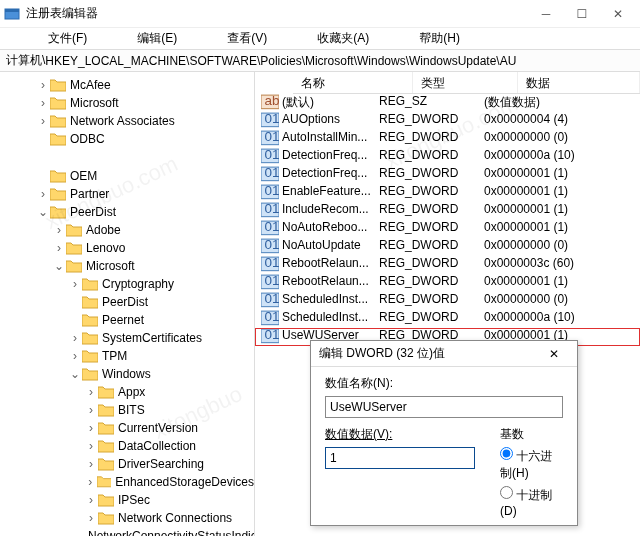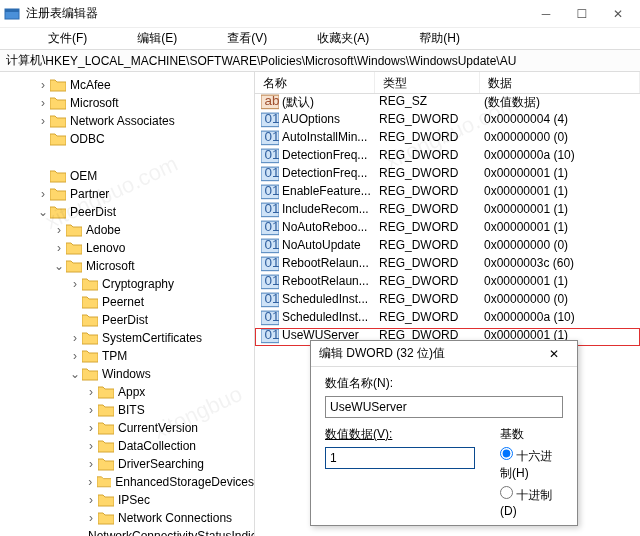--- a/index.html
+++ b/index.html
@@ -10,21 +10,21 @@
 .titlebar .winbtn{width:36px;height:28px;display:flex;align-items:center;justify-content:center;color:#555;}
 .menubar{height:22px;padding:0 6px;display:flex;align-items:center;gap:2px;border-bottom:1px solid #ddd;}
 .menubar span{padding:2px 6px;cursor:default;margin-left:36px;}
 .pathbar{height:22px;padding:2px 6px;border-bottom:1px solid #ddd;font-size:11px;display:flex;align-items:center;background:#fcfcfc;}
 .content{display:flex;height:calc(536px - 72px);}
 .tree{width:255px;border-right:1px solid #ddd;overflow:hidden;padding:4px 0;}
 .tree .node{display:flex;align-items:center;height:18px;padding-left:4px;white-space:nowrap;}
 .tree .node .exp{width:14px;color:#666;text-align:center;display:inline-block;}
 .tree .node .folder{width:16px;height:14px;margin:0 4px 0 0;}
 .listpane{flex:1;position:relative;}
-.listhdr{display:flex;height:22px;border-bottom:1px solid #ddd;background:#fff;}
+.listhdr{display:flex;height:22px;border-bottom:1px solid #ddd;background:#fff;margin-left:38px;}
 .listhdr div{padding:3px 8px;border-right:1px solid #eee;font-size:12px;}
 .col-name{width:120px;}
 .col-type{width:105px;}
 .col-data{flex:1;}
 .rows{}
 .row{display:flex;height:18px;}
 .row .ricon{width:18px;height:14px;margin:0 3px 0 6px;}
 .row .rname{width:97px;overflow:hidden;text-overflow:ellipsis;white-space:nowrap;padding-right:0;}
 .row .rtype{width:105px;}
 .row .rdata{flex:1;}
@@ -147,28 +147,28 @@
         <span class="folder"><svg viewBox="0 0 16 14">
             <path d="M0 2h5l2 2h9v9H0z" fill="#ffd76b" stroke="#d6a634"></path>
           </svg></span>
         <span>Cryptography</span>
       </div>
       <div class="node" style="padding-left: 68px;">
         <span class="exp"> </span>
         <span class="folder"><svg viewBox="0 0 16 14">
             <path d="M0 2h5l2 2h9v9H0z" fill="#ffd76b" stroke="#d6a634"></path>
           </svg></span>
+        <span>PeerDist</span>
+      </div>
+      <div class="node" style="padding-left: 68px;">
+        <span class="exp"> </span>
+        <span class="folder"><svg viewBox="0 0 16 14">
+            <path d="M0 2h5l2 2h9v9H0z" fill="#ffd76b" stroke="#d6a634"></path>
+          </svg></span>
         <span>Peernet</span>
-      </div>
-      <div class="node" style="padding-left: 68px;">
-        <span class="exp"> </span>
-        <span class="folder"><svg viewBox="0 0 16 14">
-            <path d="M0 2h5l2 2h9v9H0z" fill="#ffd76b" stroke="#d6a634"></path>
-          </svg></span>
-        <span>PeerDist</span>
       </div>
       <div class="node" style="padding-left: 68px;">
         <span class="exp">›</span>
         <span class="folder"><svg viewBox="0 0 16 14">
             <path d="M0 2h5l2 2h9v9H0z" fill="#ffd76b" stroke="#d6a634"></path>
           </svg></span>
         <span>SystemCertificates</span>
       </div>
       <div class="node" style="padding-left: 68px;">
         <span class="exp">›</span>

